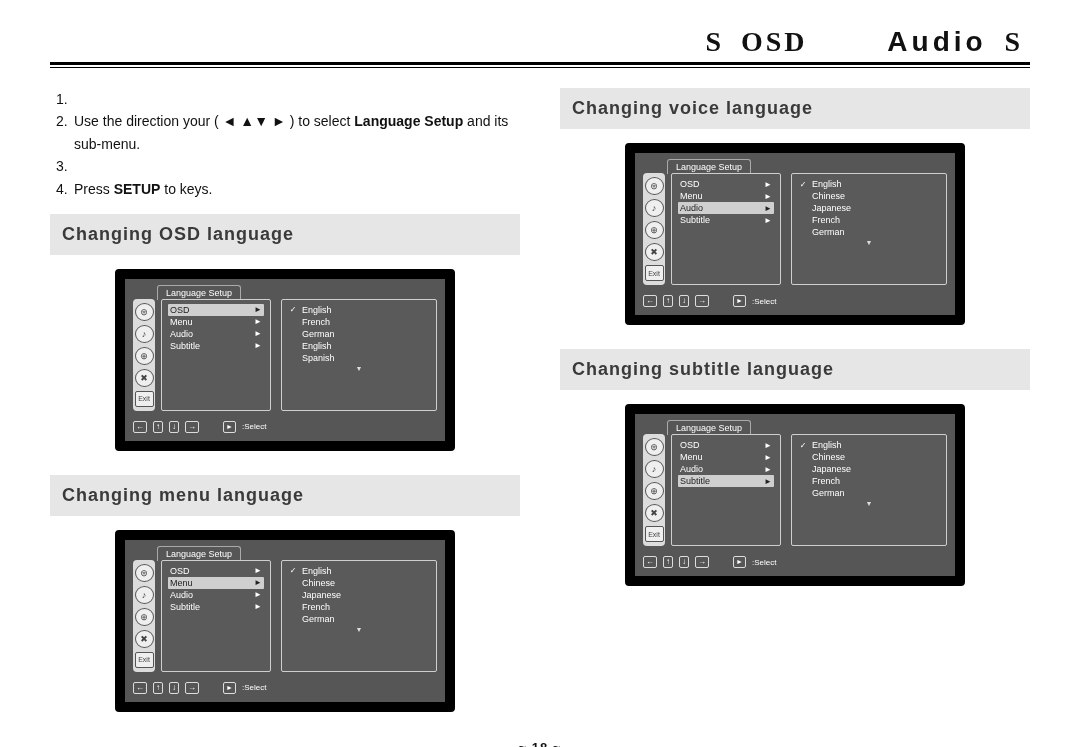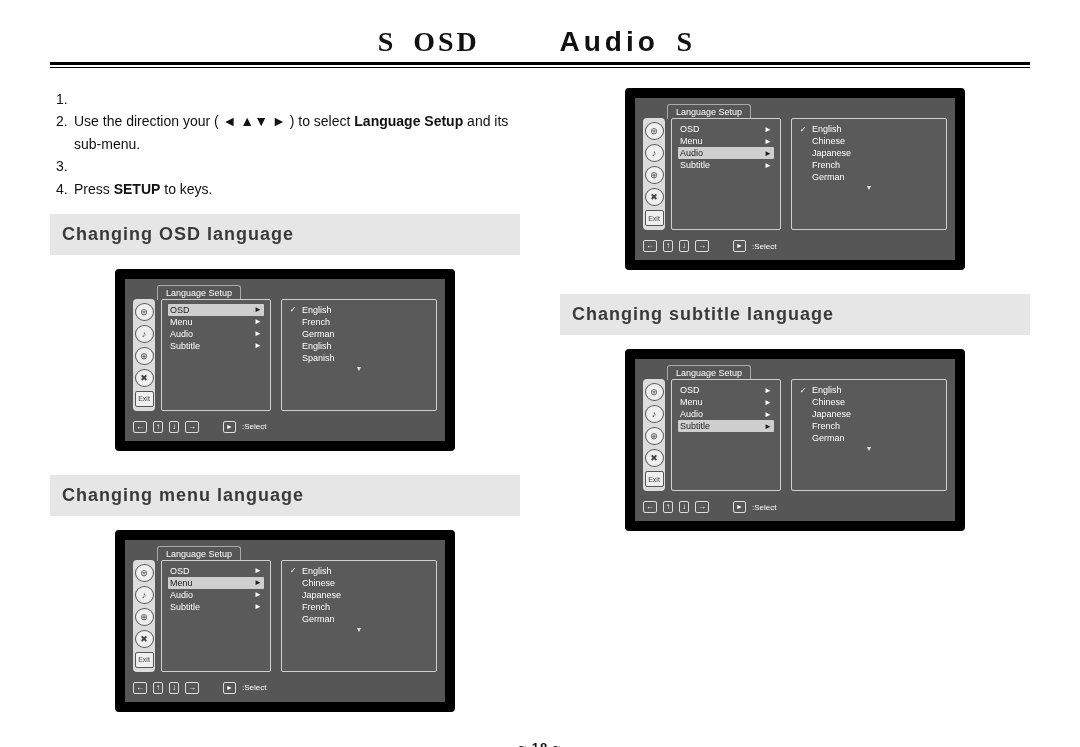--- a/index.html
+++ b/index.html
@@ -9,21 +9,21 @@
     font-family: Arial, Helvetica, sans-serif;
     width: 1080px;
     height: 747px;
     box-sizing: border-box;
   }
   .page {
     padding: 26px 50px 10px 50px;
     box-sizing: border-box;
   }
   .title-wrap {
-    text-align: center;
+    text-align: right;
   }
   .title {
     display: inline-block;
     font-size: 28px;
     letter-spacing: 2px;
     color: #111;
     font-weight: bold;
   }
   .title .part1 { margin-right: 8px; font-family: "Times New Roman", serif; }
   .title .osd { letter-spacing: 3px; font-family: "Times New Roman", serif; margin-right: 70px; }
@@ -325,20 +325,21 @@
               <span style="width: 12px;"></span>
               <span class="foot-btn play"></span>
               <span>:Select</span>
             </div></div>
         </div>
 
     </div>
 
     <div class="col">
 
+      <div class="section-head">Changing voice language</div>
       <div class="tv">
           <div class="screen"><div class="tab">Language Setup</div><div class="panels">
               <div class="sidebar">
                 <div class="side-ico ">⊛</div>
                 <div class="side-ico ">♪</div>
                 <div class="side-ico ">⊕</div>
                 <div class="side-ico ">✖</div>
                 <div class="side-ico sq">Exit</div>
               </div>
               <div class="menu-box">

